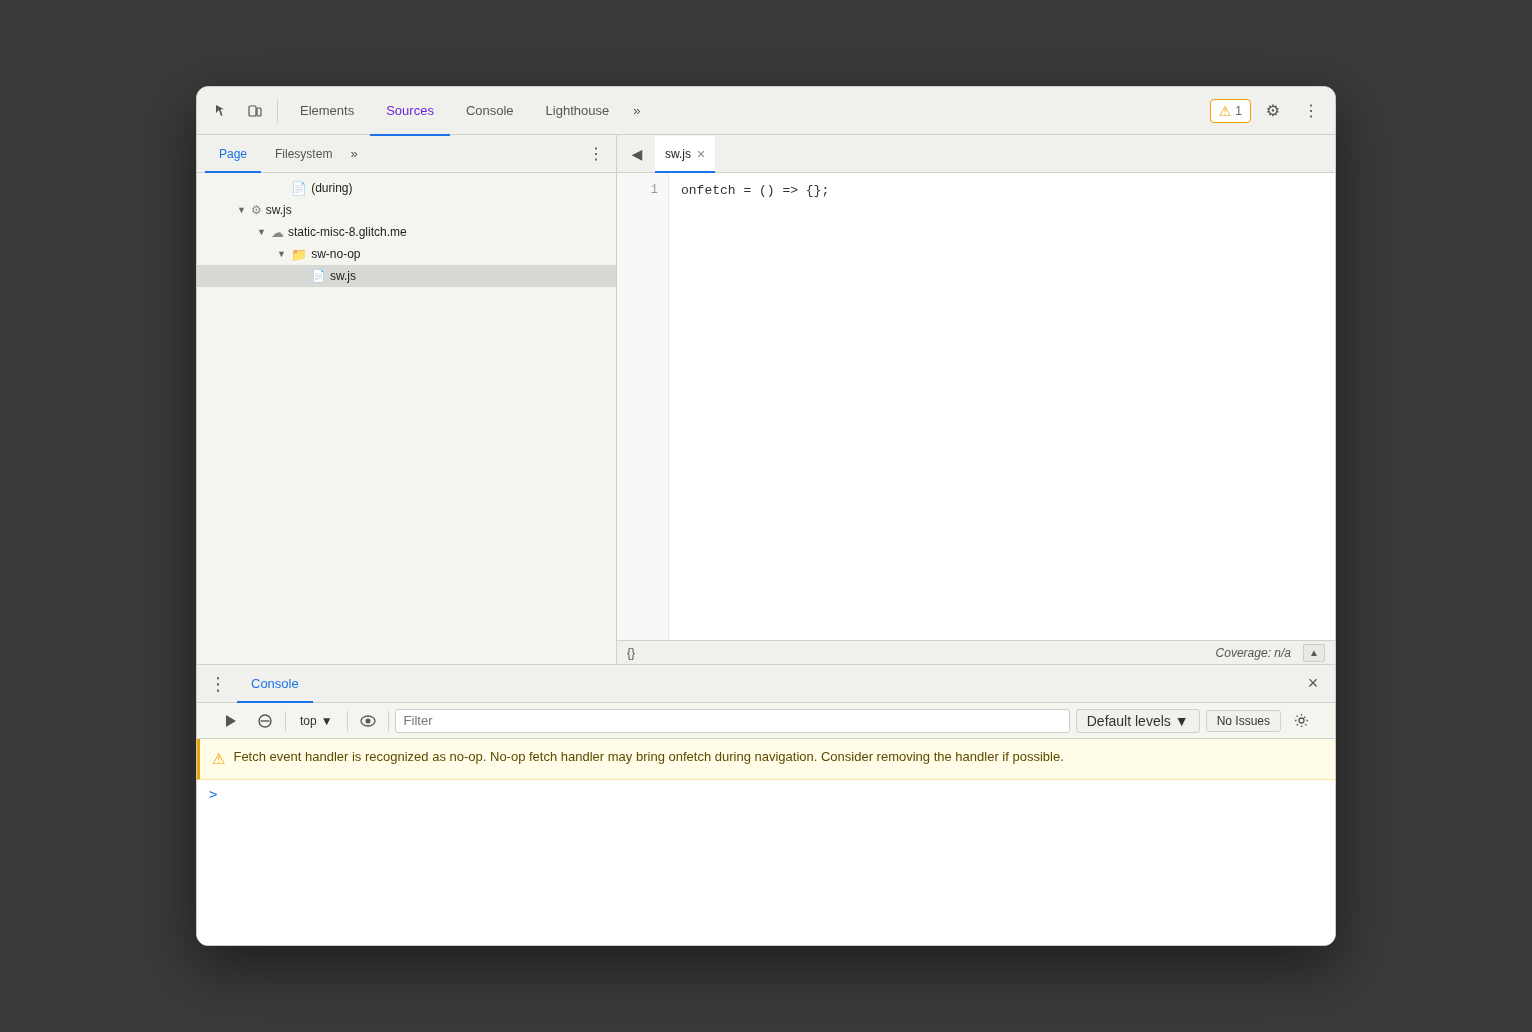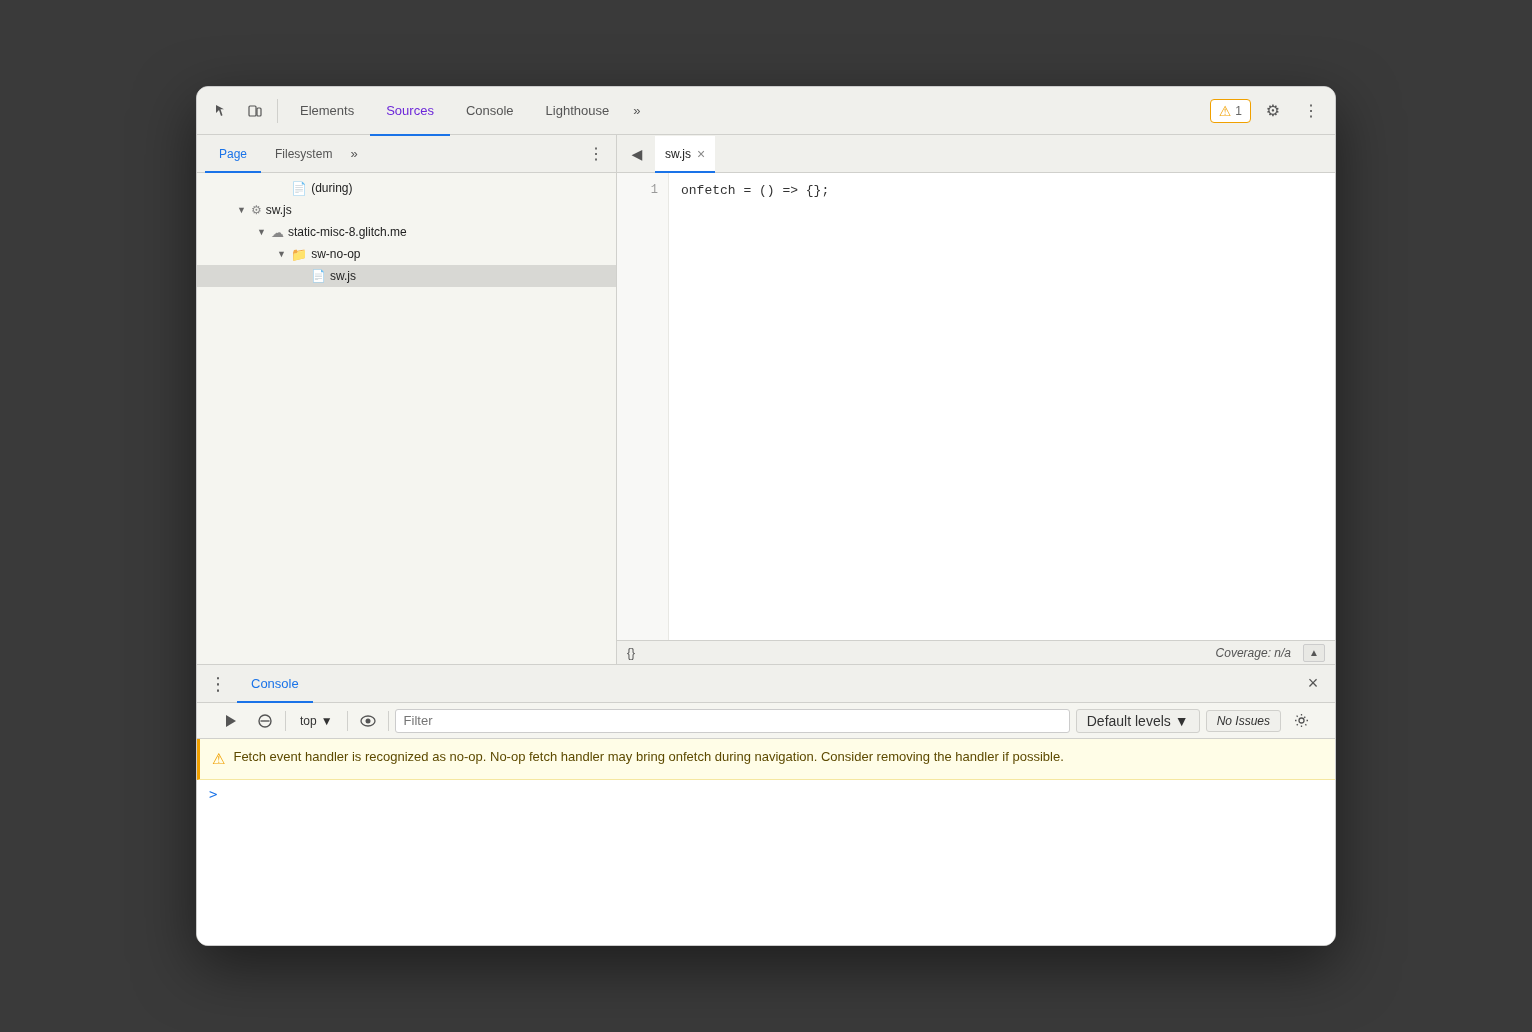--- a/index.html
+++ b/index.html
@@ -474,21 +474,20 @@
       background: #f0f0ec;
     }
     .no-issues-btn {
       padding: 3px 10px;
       font-size: 12px;
       color: #333;
       border: 1px solid #d0d0cc;
       border-radius: 3px;
       background: #f0f0ec;
       cursor: pointer;
-      font-style: italic;
     }
     
     .console-content {
       flex: 1;
       overflow-y: auto;
       background: #fff;
     }
     .warning-message {
       display: flex;
       align-items: flex-start;

